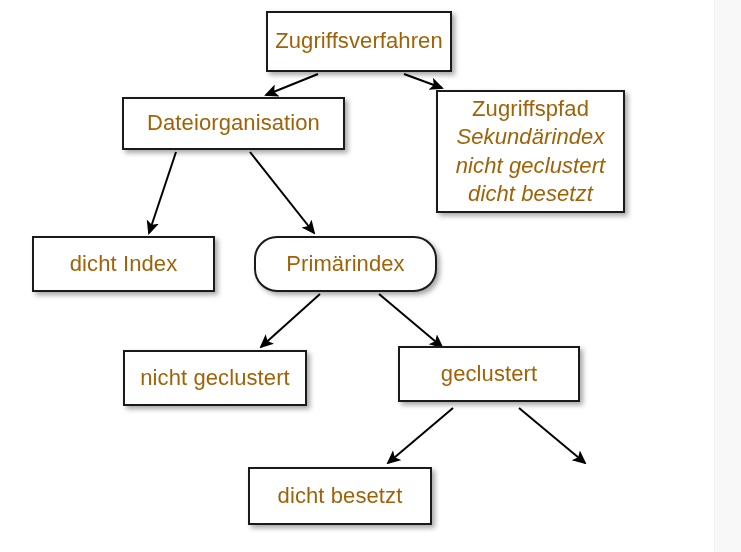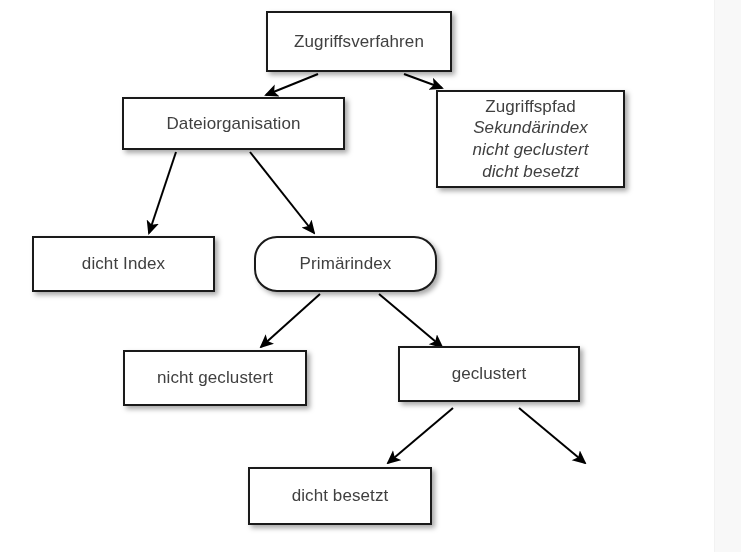--- a/index.html
+++ b/index.html
@@ -39,22 +39,22 @@
   }
   .node {
     position: absolute;
     box-sizing: border-box;
     background: #ffffff;
     border: 2px solid #1a1a1a;
     box-shadow: 3px 3px 5px rgba(0,0,0,0.35);
     display: flex;
     align-items: center;
     text-align: center;
-    color: #404040;
-    font-size: 17px;
+    color: #a16207;
+    font-size: 22px;
     line-height: 1.28;
     letter-spacing: 0.1px;
   }
   .node .lines {
     display: block;
     width: 100%;
   }
   .node .line {
     display: block;
   }
@@ -90,21 +90,21 @@
   <div class="node" style="left: 266px; top: 11px; width: 186px; height: 61px; border-color: rgb(26, 26, 26); background: rgb(255, 255, 255);">
     <span class="lines">
         <span class="line">Zugriffsverfahren</span>
       </span>
   </div>
   <div class="node" style="left: 122px; top: 97px; width: 223px; height: 53px; border-color: rgb(26, 26, 26); background: rgb(255, 255, 255);">
     <span class="lines">
         <span class="line">Dateiorganisation</span>
       </span>
   </div>
-  <div class="node" style="left: 436px; top: 90px; width: 189px; height: 98px; border-color: rgb(26, 26, 26); background: rgb(255, 255, 255);">
+  <div class="node" style="left: 436px; top: 90px; width: 189px; height: 123px; border-color: rgb(26, 26, 26); background: rgb(255, 255, 255);">
     <span class="lines">
         <span class="line">Zugriffspfad</span>
         <span class="line italic">Sekundärindex</span>
         <span class="line italic">nicht geclustert</span>
         <span class="line italic">dicht besetzt</span>
       </span>
   </div>
   <div class="node" style="left: 32px; top: 236px; width: 183px; height: 56px; border-color: rgb(26, 26, 26); background: rgb(255, 255, 255);">
     <span class="lines">
         <span class="line">dicht Index</span>

